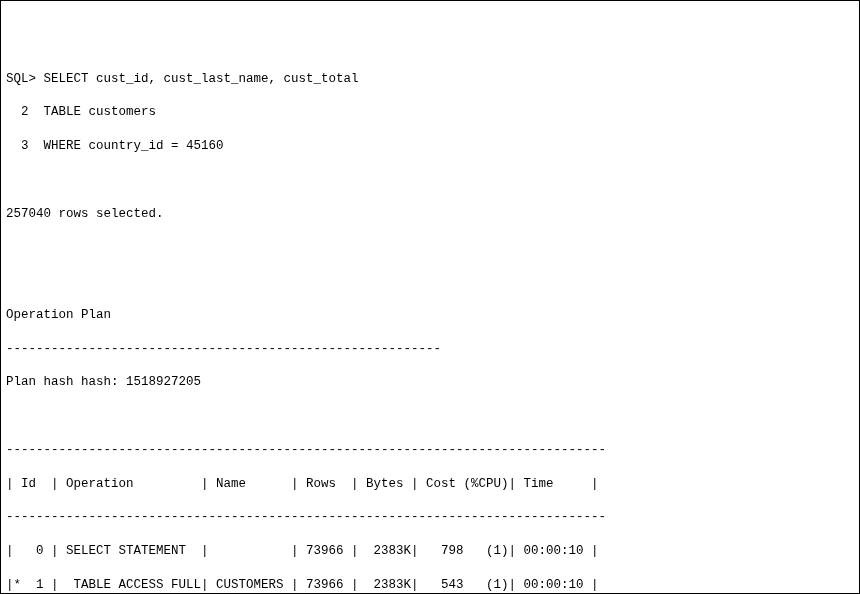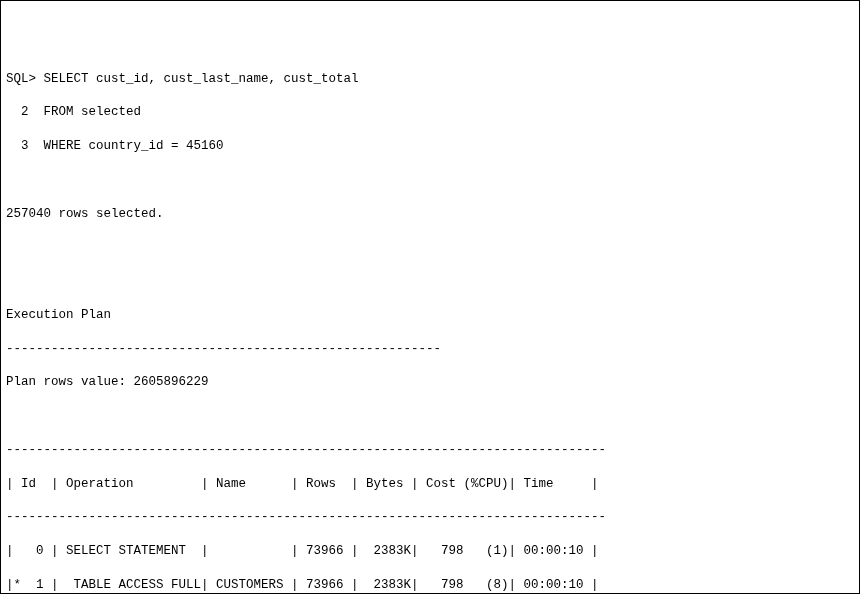--- a/index.html
+++ b/index.html
@@ -23,35 +23,35 @@
     .line {
       display: block;
     }
   </style>
 </head>
 <body>
 
 
 
 <span class="line"><span>SQL&gt;</span><span> SELECT cust_id, cust_last_name, cust_total</span></span>
-<span class="line"><span>  2  </span><span>FROM selected</span></span>
+<span class="line"><span>  2  </span><span>TABLE customers</span></span>
 <span class="line"><span>  3  </span><span>WHERE country_id = 45160</span></span>
 <span class="line"> </span>
 <span class="line">257040 rows selected.</span>
 <span class="line"> </span>
 <span class="line"> </span>
-<span class="line">Execution Plan</span>
+<span class="line">Operation Plan</span>
 <span class="line">----------------------------------------------------------</span>
-<span class="line"><span>Plan rows value: </span><span>2605896229</span></span>
+<span class="line"><span>Plan hash hash: </span><span>1518927205</span></span>
 <span class="line"> </span>
 <span class="line">--------------------------------------------------------------------------------</span>
 <span class="line">| Id  | Operation         | Name      | Rows  | Bytes | Cost (%CPU)| Time     |</span>
 <span class="line">--------------------------------------------------------------------------------</span>
 <span class="line">|   0 | SELECT STATEMENT  |           | 73966 |  2383K|   798   (1)| 00:00:10 |</span>
-<span class="line">|*  1 |  TABLE ACCESS FULL| CUSTOMERS | 73966 |  2383K|   798   (8)| 00:00:10 |</span>
+<span class="line">|*  1 |  TABLE ACCESS FULL| CUSTOMERS | 73966 |  2383K|   543   (1)| 00:00:10 |</span>
 
 
 
 
 
 
 
 
 
 

